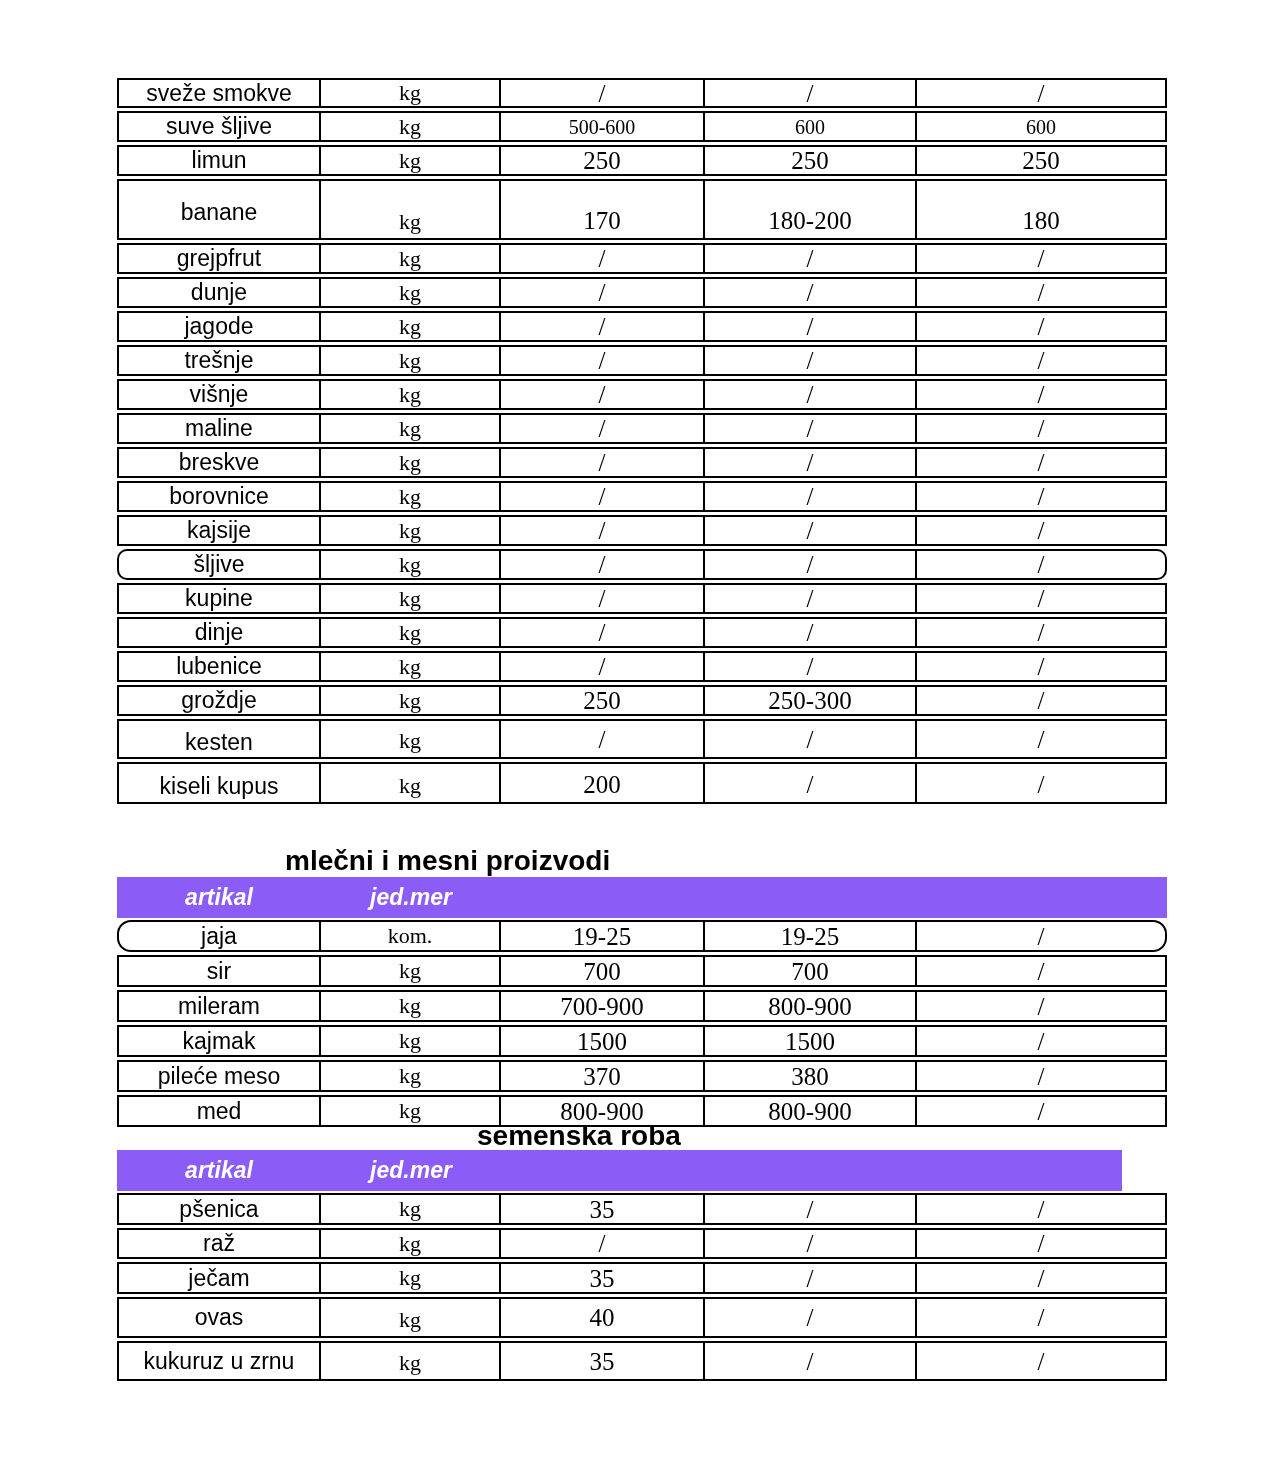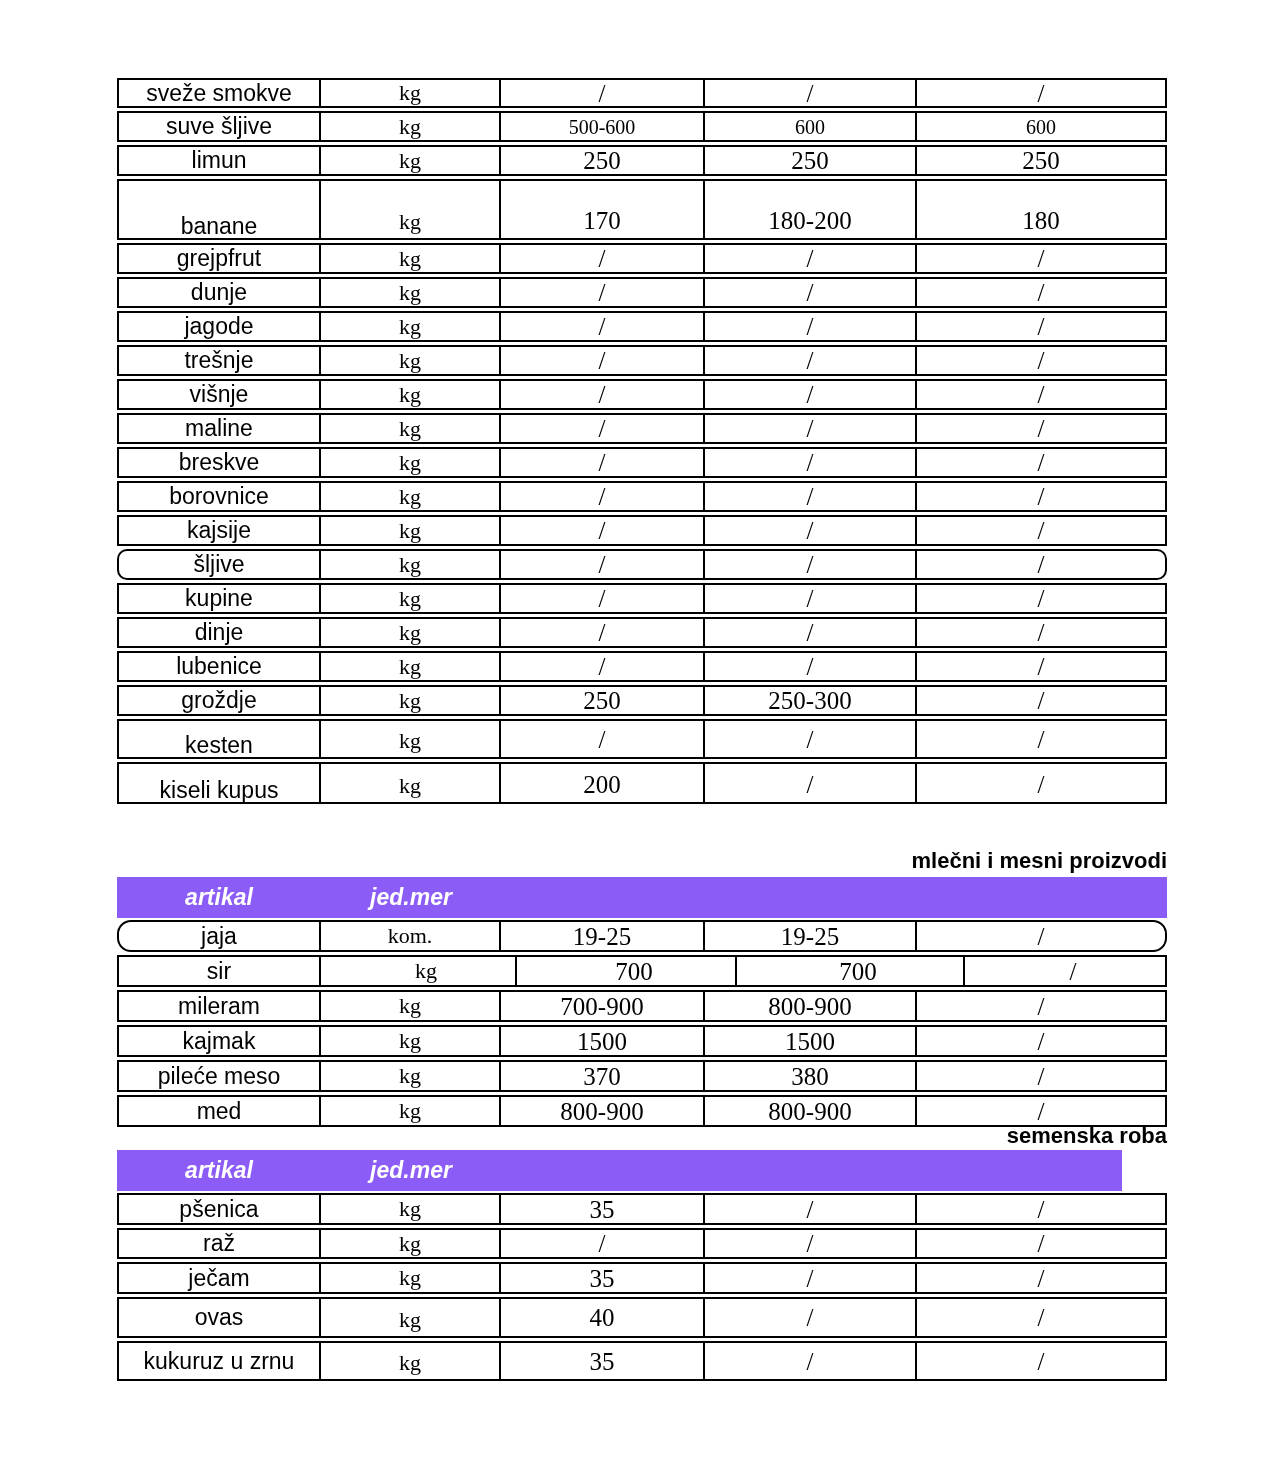--- a/index.html
+++ b/index.html
@@ -6,22 +6,22 @@
   .page{
     position:relative;width:1287px;height:1484px;background:#ffffff;color:#000;
     overflow:hidden;font-family:"Liberation Sans",sans-serif;
   }
   .tbl{position:absolute;left:117px;width:1050px;}
   #fruits-table{top:78px;}
   #dairy-block{top:846px;}
   #seeds-block{top:1121px;}
 
   .section-title{
-    font-family:"Liberation Sans",sans-serif;font-weight:bold;font-size:22px;
-    line-height:29px;color:#000;white-space:nowrap;text-align:right;
+    font-family:"Liberation Sans",sans-serif;font-weight:bold;font-size:28px;
+    line-height:29px;color:#000;white-space:nowrap;
   }
   #dairy-title{margin-left:168px;margin-bottom:2px;}
   #seeds-title{margin-left:360px;margin-bottom:0;}
 
   .hdr-bar{
     background:#8b5cf6;color:#ffffff;height:41px;display:flex;align-items:center;
     margin-bottom:2px;
   }
   #seeds-bar{width:1005px;}
   .hdr-cell{
@@ -43,21 +43,21 @@
   .c1{width:180px;border-right:2px solid #000;}
   .c2{width:204px;border-right:2px solid #000;}
   .c3{width:212px;border-right:2px solid #000;}
   .c4{flex:1;}
   .c0 span{font-family:"Liberation Sans",sans-serif;font-size:23px;line-height:1;}
   .c1 span{font-family:"Liberation Serif",serif;font-size:22px;line-height:1;}
   .c2 span,.c3 span,.c4 span{font-family:"Liberation Serif",serif;font-size:25px;line-height:1;}
   .cell.small span{font-size:20px;}
 
   
-  .row.tall .c0{align-items:flex-end;padding-top:6px;}
+  .row.tall .c0{align-items:center;padding-top:6px;}
   .row.tall .c1{align-items:flex-end;padding-bottom:5px;}
   .row.tall .c2,.row.tall .c3,.row.tall .c4{align-items:flex-end;padding-bottom:5px;}
   
   .row.tallc .c1{align-items:flex-end;padding-bottom:5px;}
 </style>
 </head>
 <body>
 
 <div class="page">
 
@@ -421,21 +421,21 @@
           <div class="cell c2">
             <span>19-25</span>
           </div>
           <div class="cell c3">
             <span>19-25</span>
           </div>
           <div class="cell c4">
             <span>/</span>
           </div>
         </div>
-        <div class="row" style="height: 32px; gap: 16px;">
+        <div class="row" style="height: 32px;">
           <div class="cell c0">
             <span>sir</span>
           </div>
           <div class="cell c1">
             <span>kg</span>
           </div>
           <div class="cell c2">
             <span>700</span>
           </div>
           <div class="cell c3">

